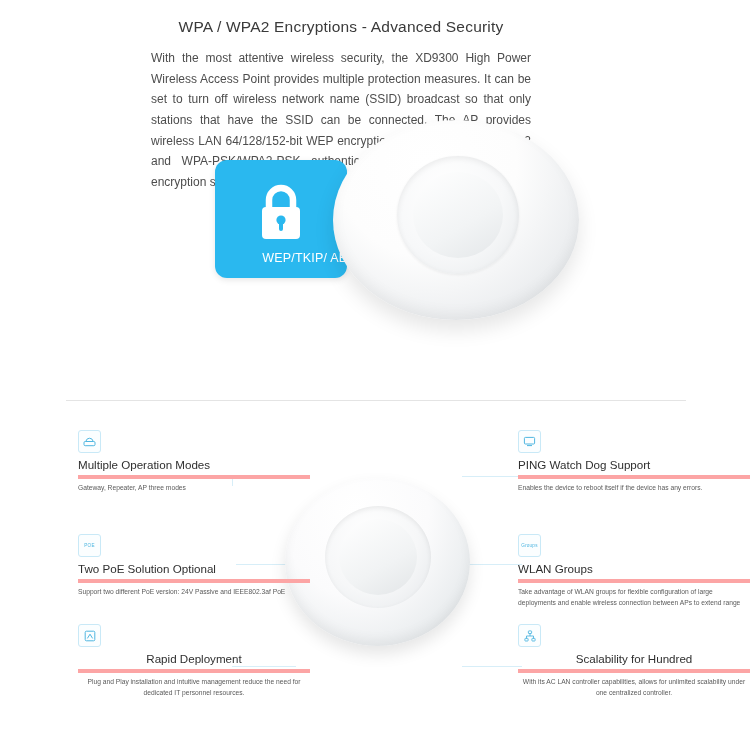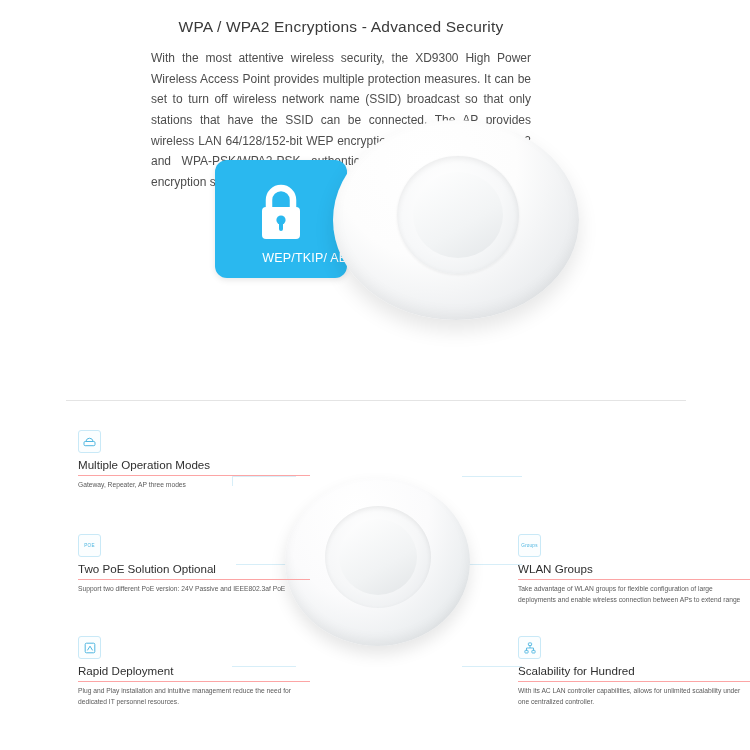--- a/index.html
+++ b/index.html
@@ -183,33 +183,33 @@
   .feat .icon-box .mini-text {
     font-size: 4.6px;
     color: #4fb6e0;
     letter-spacing: .2px;
   }
   .feat h3 {
     margin: 0 0 4px 0;
     font-size: 11.6px;
     font-weight: normal;
     color: #2f2f2f;
-    border-bottom: 1px solid #fca5a5;
+    border-bottom: 4px solid #fca5a5;
     padding-bottom: 4px;
   }
   .feat p {
     margin: 0;
     font-size: 6.7px;
     line-height: 1.62;
     color: #5a5a5a;
   }
 
   .row1 { top: 12px; }
   .row2 { top: 116px; }
-  .row3 { top: 218px; }
+  .row3 { top: 206px; text-align: center; }
 
   
   .connector {
     position: absolute;
     background: #d7eef8;
   }
 </style>
 </head>
 <body>
 
@@ -279,20 +279,30 @@
     <div class="icon-box">
       <svg width="12" height="12" viewBox="0 0 12 12" aria-hidden="true">
         <rect x="1.2" y="1.2" width="9.6" height="9.6" rx="1.2" fill="none" stroke="#4fb6e0" stroke-width="1"></rect>
         <path d="M3.4 8.4 L6 4.2 L8.6 8.4" fill="none" stroke="#4fb6e0" stroke-width="1"></path>
       </svg>
     </div>
     <h3>Rapid Deployment</h3>
     <p>Plug and Play installation and intuitive management reduce the need for dedicated IT personnel resources.</p>
   </div>
 
+  <div class="feat feat-right row1">
+    <div class="icon-box">
+      <svg width="13" height="11" viewBox="0 0 13 11" aria-hidden="true">
+        <rect x="1.4" y="1.4" width="10.2" height="6.6" rx="1" fill="none" stroke="#4fb6e0" stroke-width="1"></rect>
+        <path d="M4 9.6 h5" stroke="#4fb6e0" stroke-width="1"></path>
+      </svg>
+    </div>
+    <h3>PING Watch Dog Support</h3>
+    <p>Enables the device to reboot itself if the device has any errors.</p>
+  </div>
 
   <div class="feat feat-right row2">
     <div class="icon-box">
       <span class="mini-text">Groups</span>
     </div>
     <h3>WLAN Groups</h3>
     <p>Take advantage of WLAN groups for flexible configuration of large deployments and enable wireless connection between APs to extend range</p>
   </div>
 
   <div class="feat feat-right row3">

